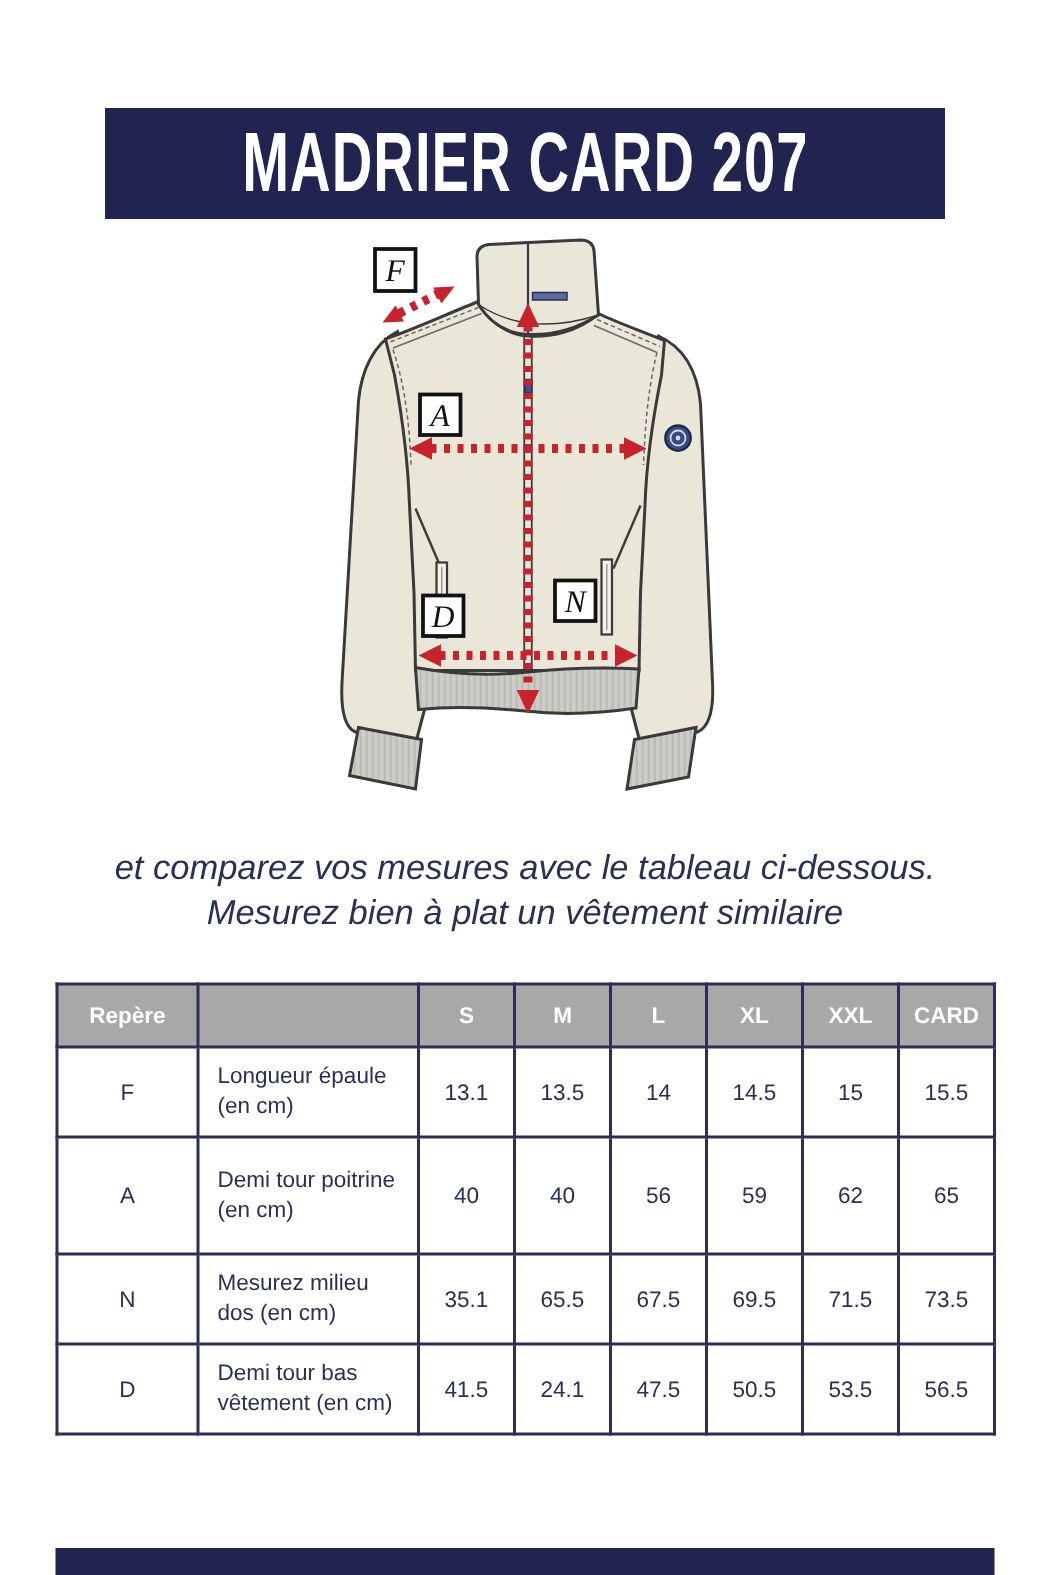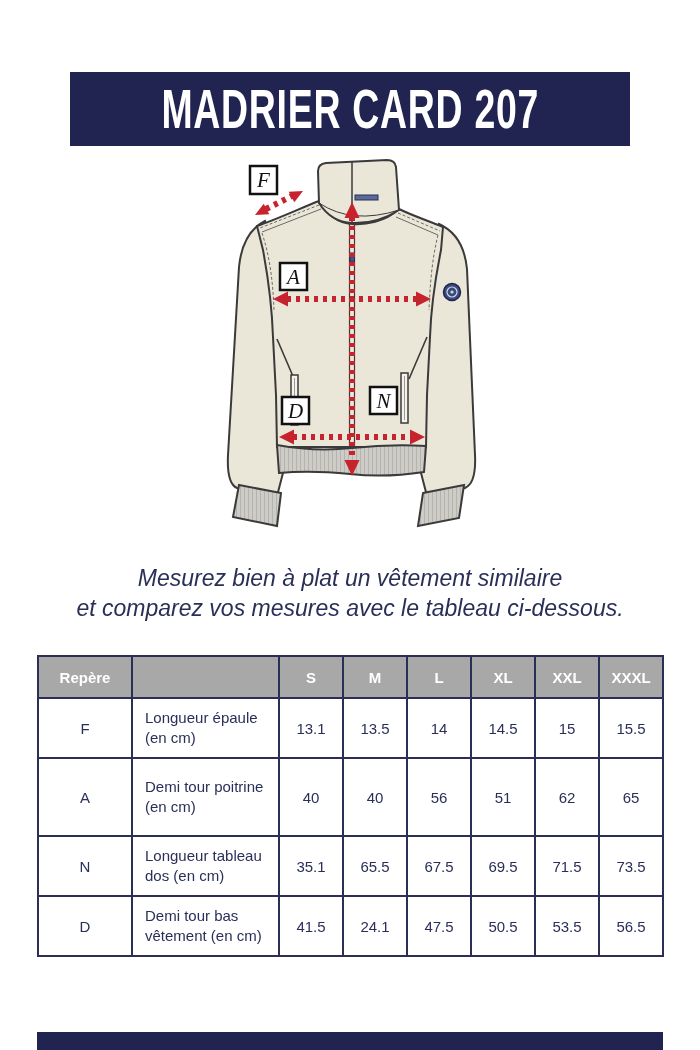--- a/index.html
+++ b/index.html
@@ -149,22 +149,22 @@
         <text x="168.5" y="253" text-anchor="middle">N</text>
       </g>
       <g>
         <rect x="67" y="242" width="27" height="27" fill="#ffffff" stroke="#111" stroke-width="2.5"></rect>
         <text x="80.5" y="263" text-anchor="middle">D</text>
       </g>
     </g>
   </svg>
 
   <div class="subtitle">
+    <div>et comparez vos mesures avec le tableau ci-dessous.</div>
     <div>Mesurez bien à plat un vêtement similaire</div>
-    <div>et comparez vos mesures avec le tableau ci-dessous.</div>
   </div>
 
   <table class="size">
     <colgroup>
       <col class="c-code">
         <col class="c-desc">
       <col class="c-size">
         <col class="c-size">
         <col class="c-size">
       <col class="c-size">
@@ -173,47 +173,47 @@
     </colgroup>
     <thead>
       <tr>
           <th>Repère</th>
           <th></th>
           <th>S</th>
           <th>M</th>
           <th>L</th>
           <th>XL</th>
           <th>XXL</th>
-          <th>XXXL</th>
+          <th>CARD</th>
         </tr>
     </thead>
     <tbody>
         <tr>
           <td>F</td>
           <td class="desc">Longueur épaule (en cm)</td>
           <td>13.1</td>
           <td>13.5</td>
           <td>14</td>
           <td>14.5</td>
           <td>15</td>
           <td>15.5</td>
         </tr>
         <tr>
           <td>A</td>
           <td class="desc">Demi tour poitrine (en cm)</td>
           <td>40</td>
           <td>40</td>
           <td>56</td>
-          <td>51</td>
+          <td>59</td>
           <td>62</td>
           <td>65</td>
         </tr>
         <tr>
           <td>N</td>
-          <td class="desc">Longueur tableau dos (en cm)</td>
+          <td class="desc">Mesurez milieu dos (en cm)</td>
           <td>35.1</td>
           <td>65.5</td>
           <td>67.5</td>
           <td>69.5</td>
           <td>71.5</td>
           <td>73.5</td>
         </tr>
         <tr>
           <td>D</td>
           <td class="desc">Demi tour bas vêtement (en cm)</td>

